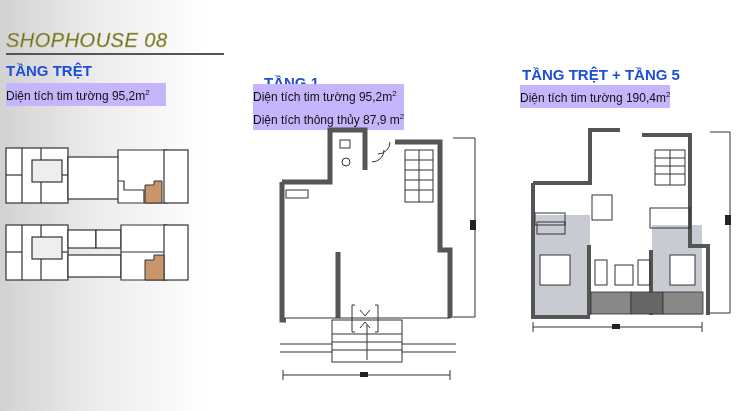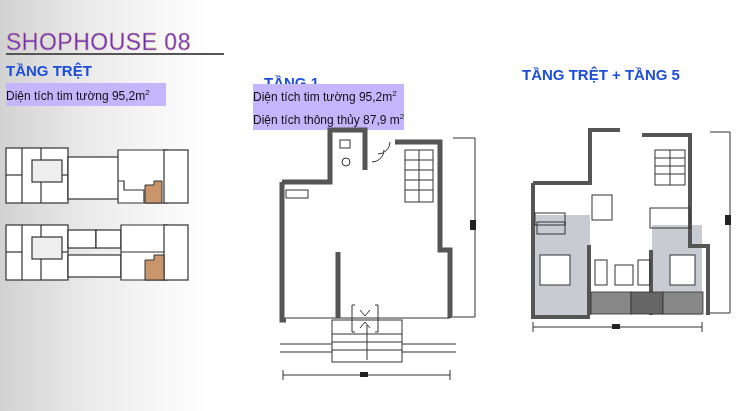--- a/index.html
+++ b/index.html
@@ -4,22 +4,22 @@
 <style>
   * { box-sizing: border-box; margin: 0; padding: 0; }
   html, body { width: 745px; height: 411px; overflow: hidden; background: #ffffff; }
   body { position: relative; font-family: "DejaVu Sans", sans-serif; }
   .bg-gradient {
     position: absolute; left: 0; top: 0; width: 260px; height: 411px;
     background: linear-gradient(to right, #d2d2d2 0%, #ebebeb 35%, #ffffff 80%);
   }
   .title {
     position: absolute; left: 6px; top: 29px;
-    font-family: "Liberation Sans", sans-serif; font-size: 23px; letter-spacing: 0.5px;
-    color: #6d28d9; -webkit-text-stroke: 0.6px #c9a07a; font-weight: normal;
+    font-family: "Liberation Sans", sans-serif; font-size: 20px; letter-spacing: 0.5px;
+    color: #4d7c0f; -webkit-text-stroke: 0.6px #c9a07a; font-weight: normal; font-style: italic;
   }
   .title-rule { position: absolute; left: 6px; top: 53px; width: 218px; height: 2px; background: #555; }
   .heading {
     position: absolute; font-family: "Liberation Sans", sans-serif;
     font-size: 15px; font-weight: bold; color: #1d4ed8;
   }
   .info { position: absolute; font-family: "Liberation Sans", sans-serif; font-size: 12px; color: #111; line-height: 19px; background: #c4b5fd; }
   .info sup { font-size: 8px; }
   svg { position: absolute; }
 </style>
@@ -37,20 +37,21 @@
 </div>
 
 <div class="heading" style="left:264px; top:74px;text-decoration:underline;">TẦNG 1</div>
 <div class="info" style="left:253px; top:84px;">
   <div><span>Diện tích tim tường 95,2m</span><sup>2</sup></div>
   <div><span>Diện tích thông thủy 87,9 m</span><sup>2</sup></div>
 </div>
 
 <div class="heading" style="left:522px; top:66px;">TẦNG TRỆT + TẦNG 5</div>
 <div class="info" style="left:520px; top:85px;">
+  <div><span>Diện tích tim tường 190,4m</span><sup>2</sup></div>
 </div>
 
 <svg style="left:4px; top:145px;" width="190" height="60" viewBox="0 0 190 60">
   <g fill="#fff" stroke="#333" stroke-width="1.2">
     <rect x="2" y="3" width="62" height="55"></rect>
     <line x1="18" y1="3" x2="18" y2="58"></line>
       <line x1="37" y1="3" x2="37" y2="58"></line>
     <line x1="2" y1="30" x2="18" y2="30"></line>
       <line x1="37" y1="30" x2="64" y2="30"></line>
     <rect x="28" y="15" width="30" height="22" fill="#eee"></rect>

